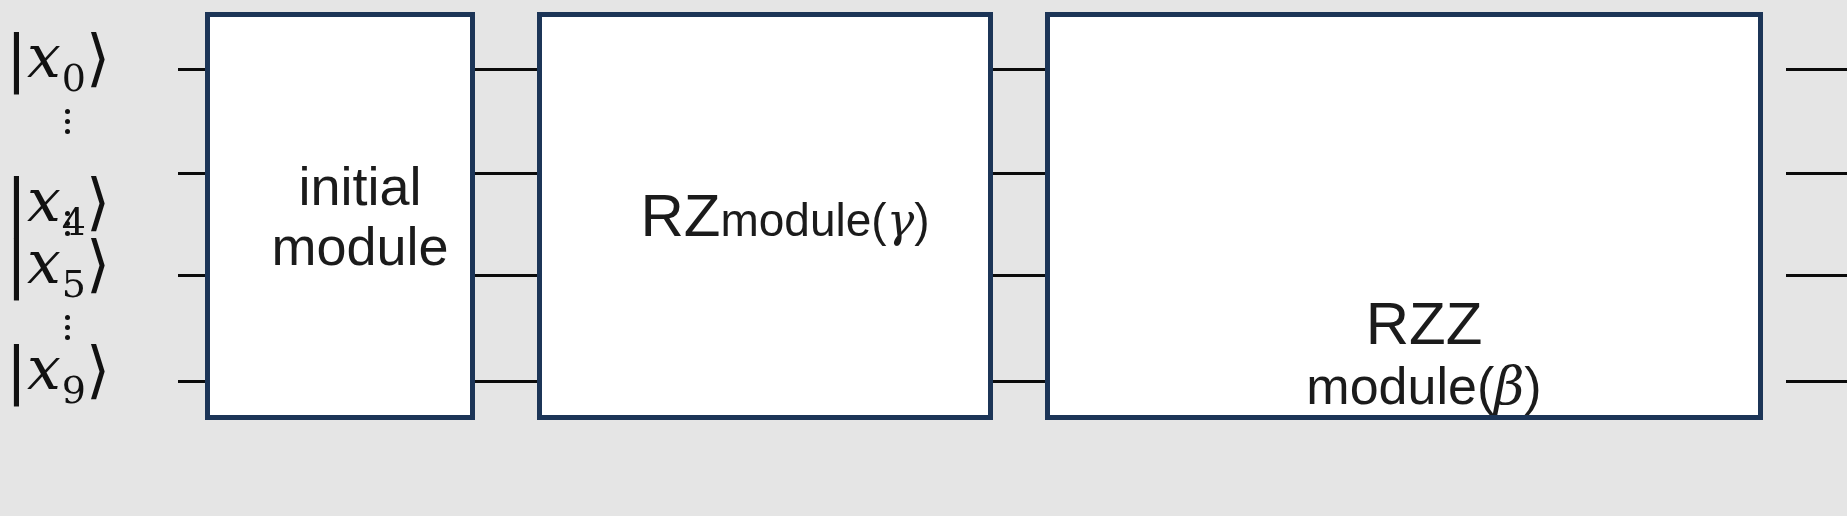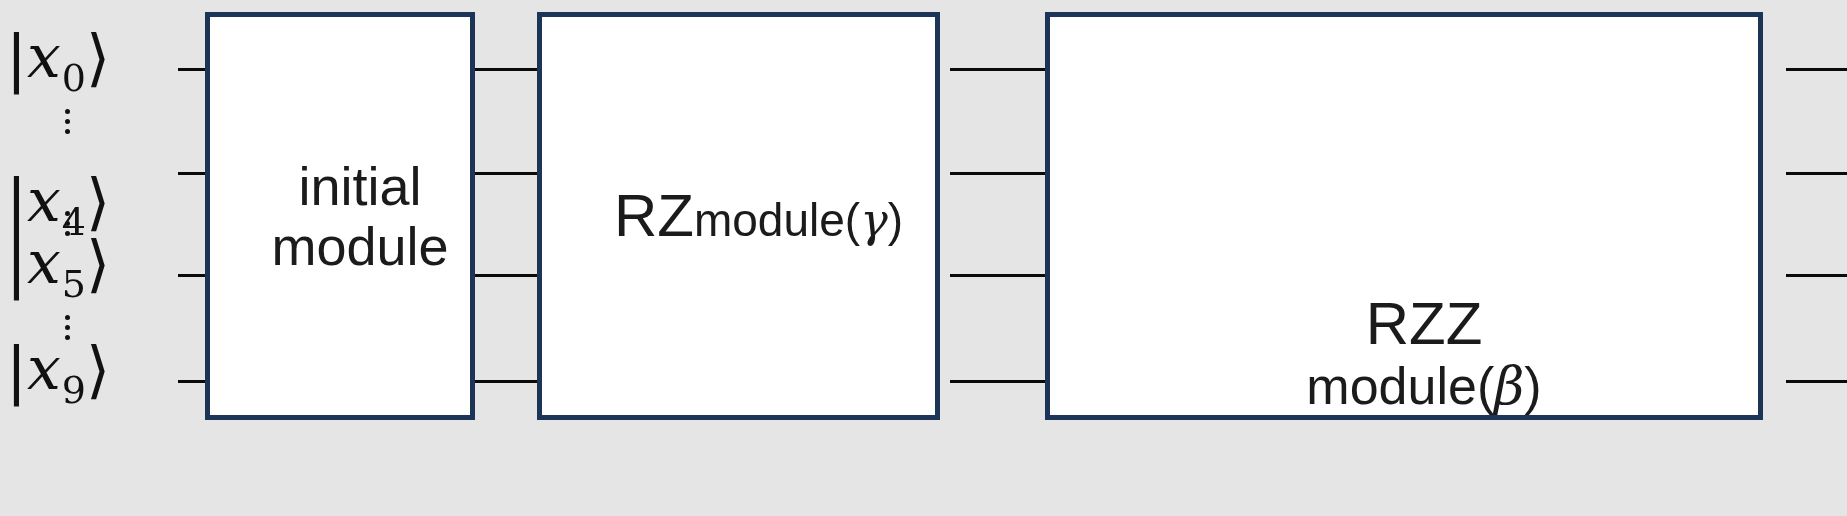--- a/index.html
+++ b/index.html
@@ -174,21 +174,21 @@
   <div class="wire" style="left:1786px; top:274px; width:61px;"></div>
   <div class="wire" style="left:1786px; top:380px; width:61px;"></div>
 
   <div class="module-box box-initial" style="left:205px; top:12px; width:270px; height:408px;">
     <div class="module-text">
       <span class="line">initial</span>
       <span class="line">module</span>
     </div>
   </div>
 
-  <div class="module-box box-rz" style="left:537px; top:12px; width:403px; height:408px;">
+  <div class="module-box box-rz" style="left:537px; top:12px; width:456px; height:408px;">
     <div class="module-text">
       <span class="line"><span>RZ</span><span class="small">module(</span><span class="small greek">γ</span><span class="small">)</span></span>
     </div>
   </div>
 
   <div class="module-box box-rzz" style="left:1045px; top:12px; width:718px; height:408px;align-items:flex-end;">
     <div class="module-text">
       <span class="line">RZZ</span>
       <span class="line l2"><span>module(</span><span class="greek">β</span><span>)</span></span>
     </div>

